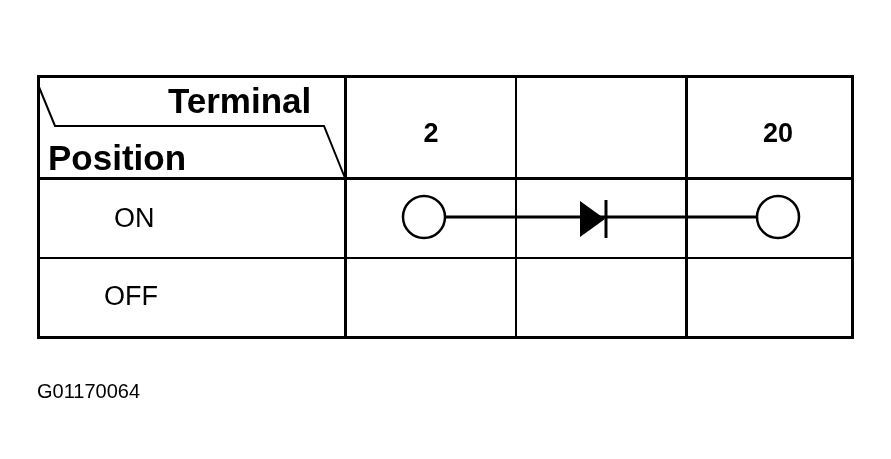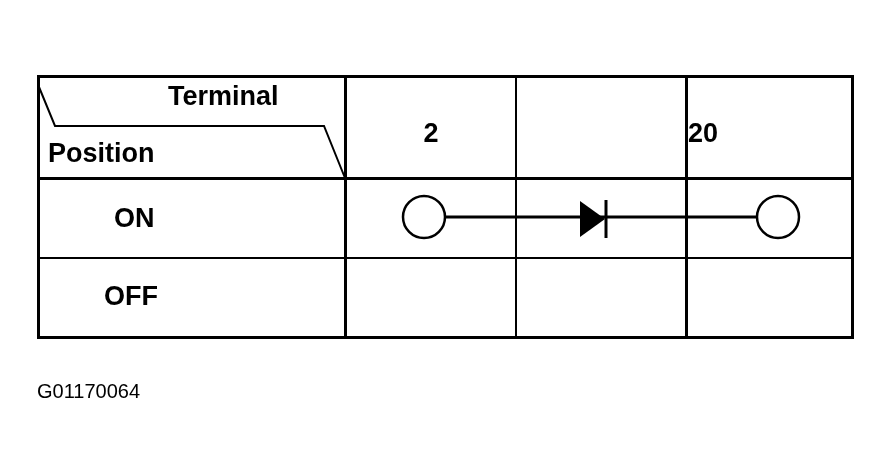--- a/index.html
+++ b/index.html
@@ -1,22 +1,22 @@
 <!DOCTYPE html>
 <html><head>
   <meta charset="utf-8">
   <style>
     html, body { margin: 0; padding: 0; background: #ffffff; }
     body { width: 891px; height: 459px; position: relative; overflow: hidden;
            font-family: "Liberation Sans", sans-serif; color: #000; }
     .abs { position: absolute; }
     .line { position: absolute; background: #000; }
-    .hdr-text { font-size: 27px; font-weight: bold; }
+    .hdr-text { font-size: 35px; font-weight: bold; }
     .num { font-size: 27px; font-weight: bold; }
-    .rowlbl { font-size: 27px; font-weight: bold; }
+    .rowlbl { font-size: 27px; font-weight: normal; }
     .caption { font-size: 20px; }
   </style>
 </head>
 <body>
 
 <div>
 
   <div class="line" style="left:37px; top:75px; width:817px; height:3px;"></div>
   <div class="line" style="left:37px; top:336px; width:817px; height:3px;"></div>
   <div class="line" style="left:37px; top:75px; width:3px; height:264px;"></div>
@@ -31,21 +31,21 @@
 
   <svg class="abs" style="left:37px; top:75px;" width="310" height="105" viewBox="0 0 310 105">
     <polyline points="2,12 18,51 287,51 308,103" fill="none" stroke="#000" stroke-width="2"></polyline>
   </svg>
 
   <div class="abs hdr-text" style="left:168px; top:81px;">Terminal</div>
   <div class="abs hdr-text" style="left:48px; top:138px;">Position</div>
 
   <div class="abs num" style="left:347px; width:168px; top:118px; text-align:center; padding-left:0;">2</div>
   <div class="abs num" style="left:517px; width:168px; top:118px; text-align:center;"></div>
-  <div class="abs num" style="left:688px; width:180px; top:118px; ">20</div>
+  <div class="abs num" style="left:688px; width:180px; top:118px; text-align:center;">20</div>
 
   <div class="abs rowlbl" style="left:114px; top:203px;">ON</div>
   <div class="abs rowlbl" style="left:104px; top:281px;">OFF</div>
 
   <svg class="abs" style="left:340px; top:180px;" width="520" height="78" viewBox="0 0 520 78">
 
     <line x1="106" y1="37" x2="416" y2="37" stroke="#000" stroke-width="3"></line>
 
     <circle cx="84" cy="37" r="21" fill="#fff" stroke="#000" stroke-width="2.5"></circle>
 

